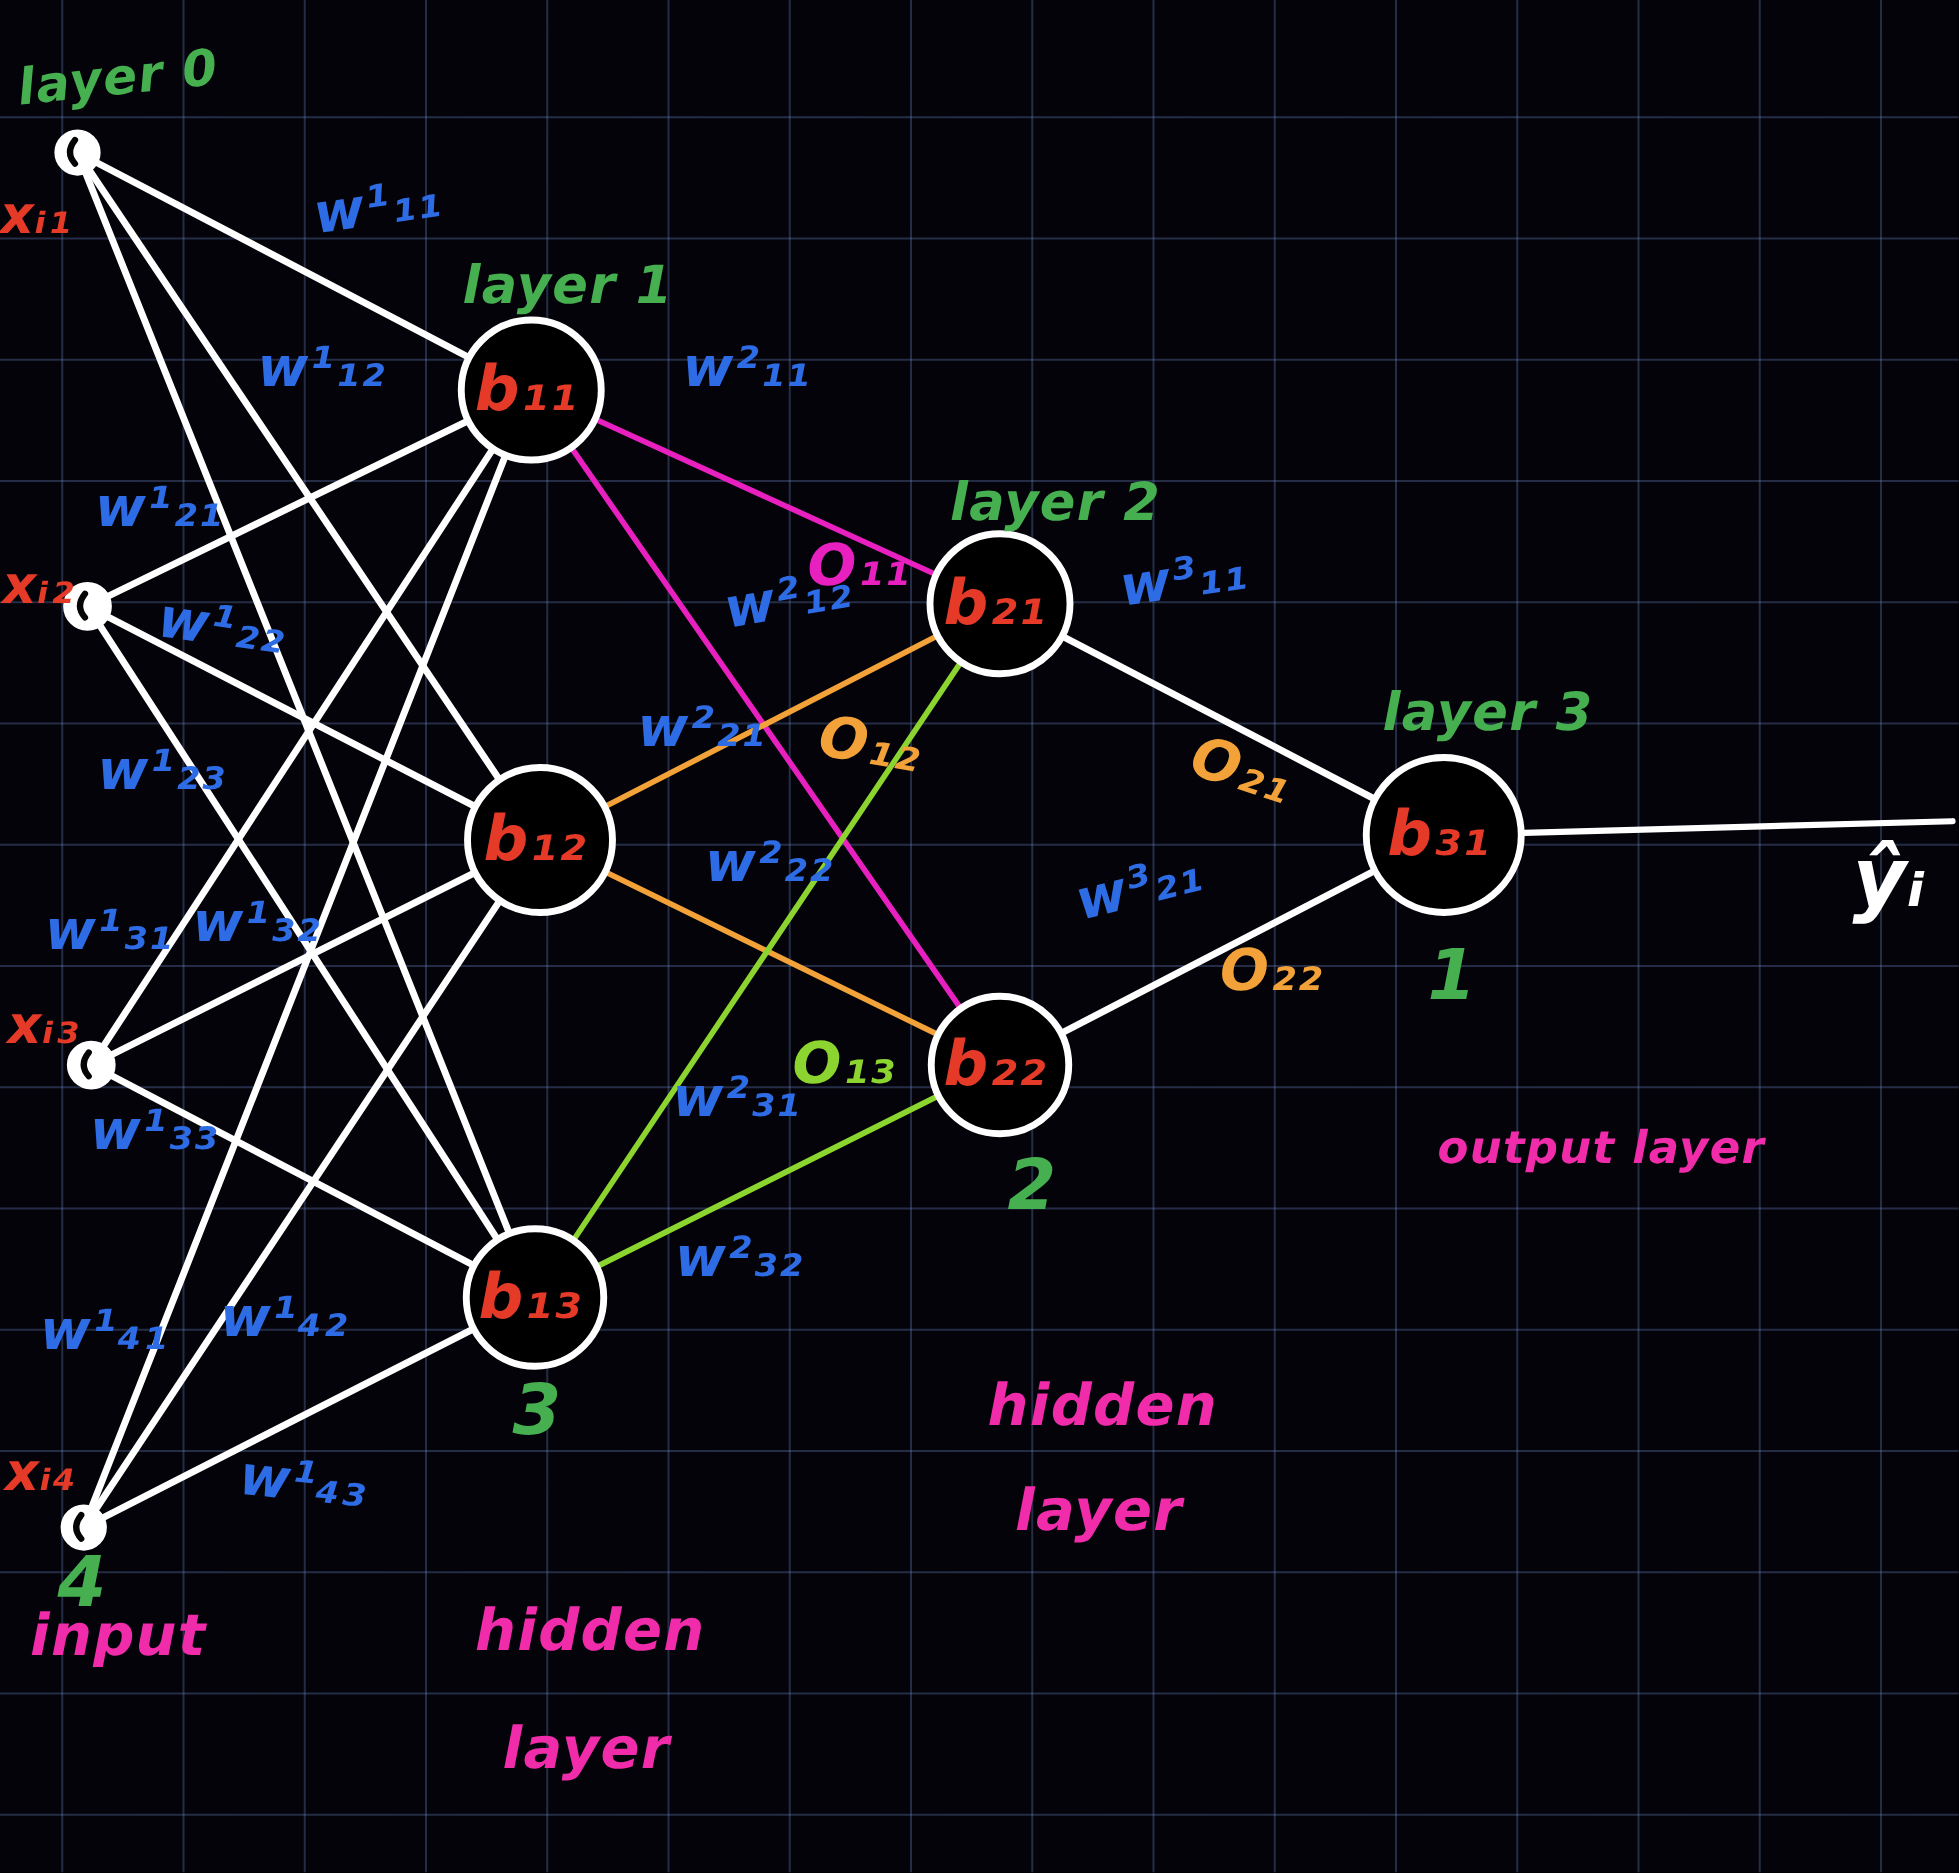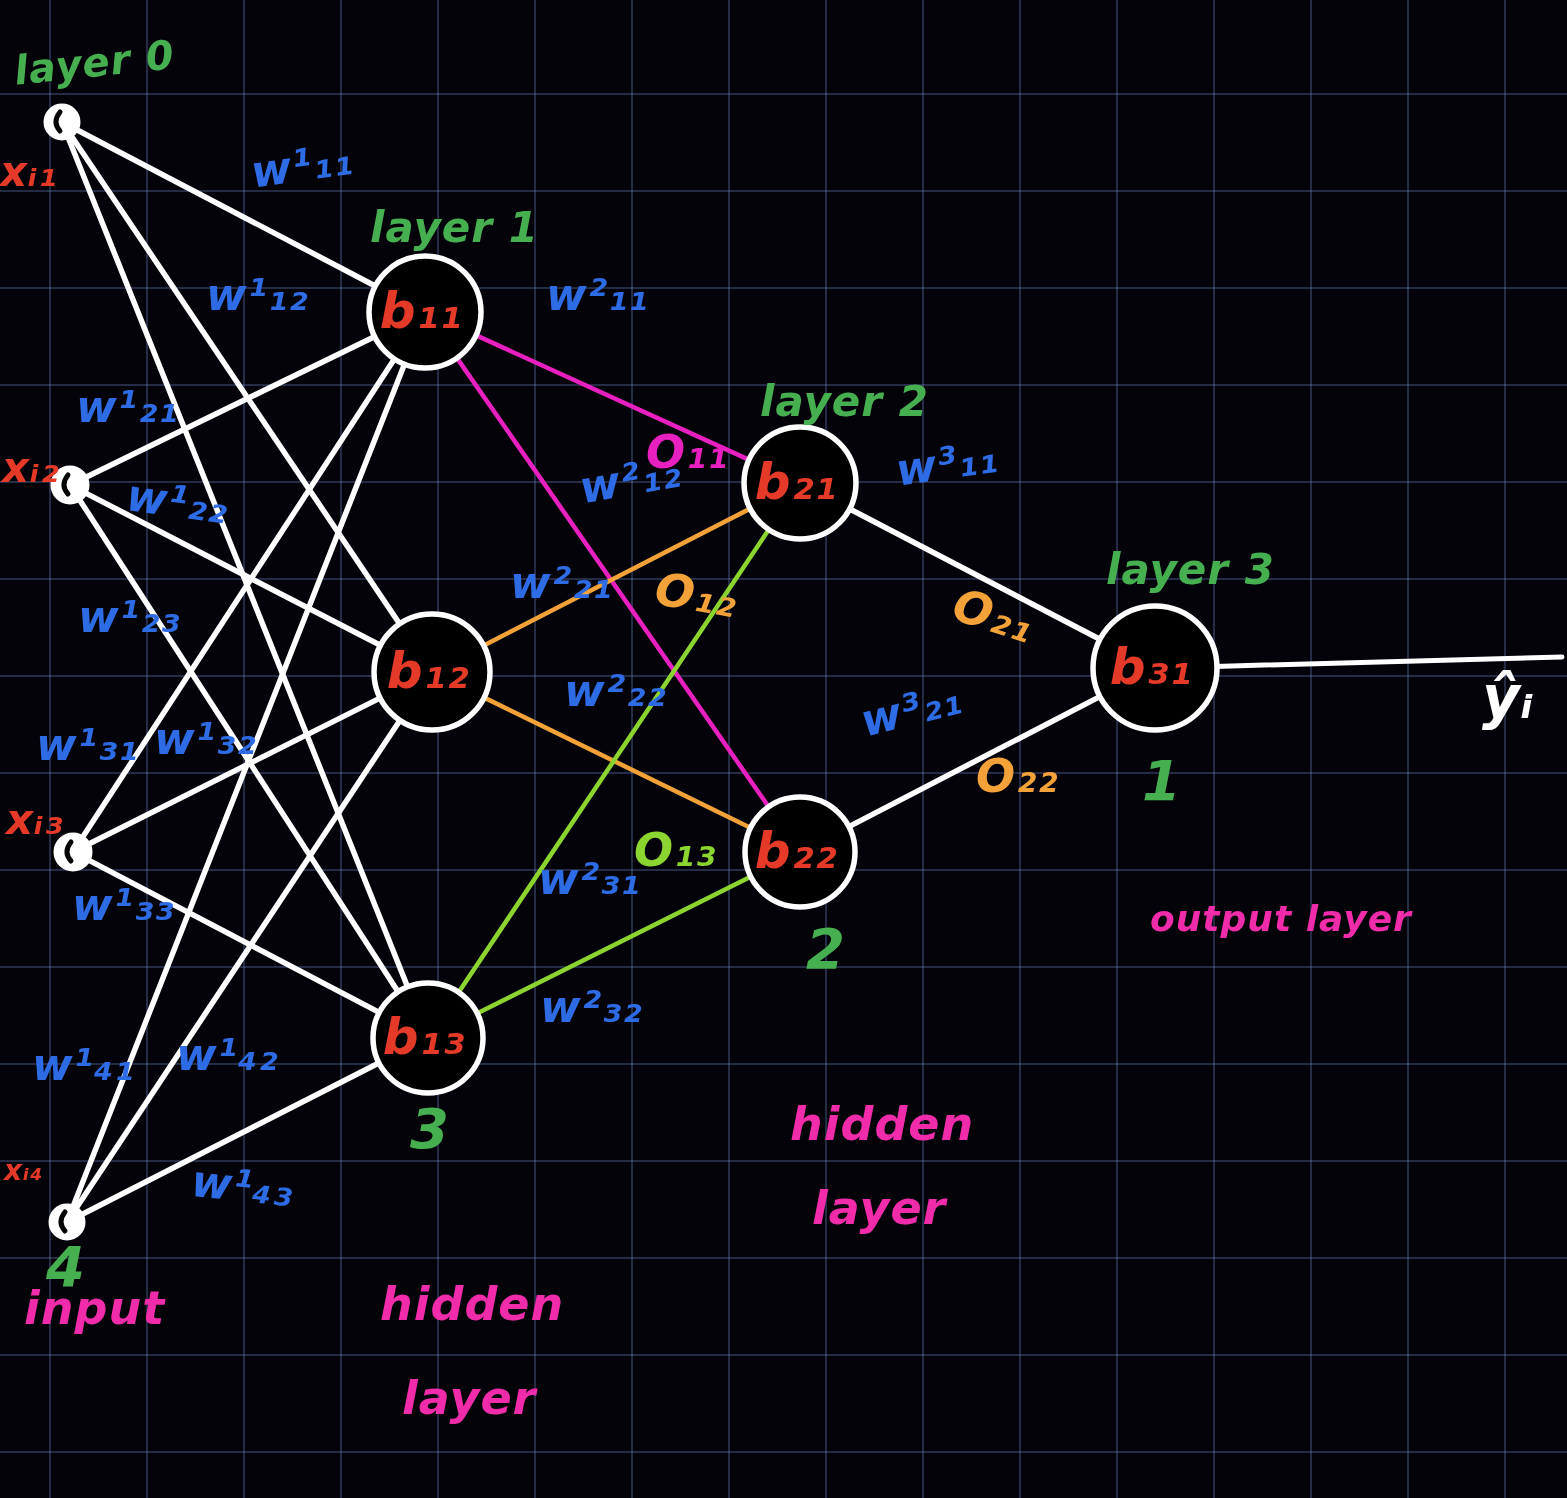--- a/index.html
+++ b/index.html
@@ -98,21 +98,21 @@
       </g>
     </svg>
   <div id="label-layer">
       <div class="lbl" style="transform: translate(12px, 50px) rotate(-6deg); font-size: 40px; color: rgb(70, 176, 80);">layer 0</div>
       <div class="lbl" style="transform: translate(370px, 206px) rotate(0deg); font-size: 42px; color: rgb(70, 176, 80);">layer 1</div>
       <div class="lbl" style="transform: translate(760px, 380px) rotate(0deg); font-size: 42px; color: rgb(70, 176, 80);">layer 2</div>
       <div class="lbl" style="transform: translate(1106px, 548px) rotate(0deg); font-size: 42px; color: rgb(70, 176, 80);">layer 3</div>
       <div class="lbl" style="transform: translate(0px, 150px) rotate(0deg); font-size: 42px; color: rgb(229, 58, 40);">xᵢ₁</div>
       <div class="lbl" style="transform: translate(2px, 446px) rotate(0deg); font-size: 42px; color: rgb(229, 58, 40);">xᵢ₂</div>
       <div class="lbl" style="transform: translate(6px, 798px) rotate(0deg); font-size: 42px; color: rgb(229, 58, 40);">xᵢ₃</div>
-      <div class="lbl" style="transform: translate(4px, 1156px) rotate(0deg); font-size: 28px; color: rgb(229, 58, 40); text-align: right;">xᵢ₄</div>
+      <div class="lbl" style="transform: translate(4px, 1156px) rotate(0deg); font-size: 42px; color: rgb(229, 58, 40); text-align: right;">xᵢ₄</div>
       <div class="lbl" style="transform: translate(248px, 150px) rotate(-8deg); font-size: 44px; color: rgb(46, 108, 230);">w¹₁₁</div>
       <div class="lbl" style="transform: translate(206px, 272px) rotate(0deg); font-size: 44px; color: rgb(46, 108, 230);">w¹₁₂</div>
       <div class="lbl" style="transform: translate(76px, 384px) rotate(0deg); font-size: 44px; color: rgb(46, 108, 230);">w¹₂₁</div>
       <div class="lbl" style="transform: translate(130px, 472px) rotate(8deg); font-size: 44px; color: rgb(46, 108, 230);">w¹₂₂</div>
       <div class="lbl" style="transform: translate(78px, 594px) rotate(0deg); font-size: 44px; color: rgb(46, 108, 230);">w¹₂₃</div>
       <div class="lbl" style="transform: translate(36px, 722px) rotate(0deg); font-size: 44px; color: rgb(46, 108, 230);">w¹₃₁</div>
       <div class="lbl" style="transform: translate(154px, 716px) rotate(0deg); font-size: 44px; color: rgb(46, 108, 230);">w¹₃₂</div>
       <div class="lbl" style="transform: translate(72px, 882px) rotate(0deg); font-size: 44px; color: rgb(46, 108, 230);">w¹₃₃</div>
       <div class="lbl" style="transform: translate(32px, 1042px) rotate(0deg); font-size: 44px; color: rgb(46, 108, 230);">w¹₄₁</div>
       <div class="lbl" style="transform: translate(176px, 1032px) rotate(0deg); font-size: 44px; color: rgb(46, 108, 230);">w¹₄₂</div>
@@ -133,15 +133,15 @@
       <div class="lbl" style="transform: translate(410px, 1100px) rotate(0deg); font-size: 56px; color: rgb(70, 176, 80);">3</div>
       <div class="lbl" style="transform: translate(806px, 920px) rotate(0deg); font-size: 56px; color: rgb(70, 176, 80);">2</div>
       <div class="lbl" style="transform: translate(1142px, 752px) rotate(0deg); font-size: 56px; color: rgb(70, 176, 80);">1</div>
       <div class="lbl" style="transform: translate(46px, 1238px) rotate(0deg); font-size: 56px; color: rgb(70, 176, 80);">4</div>
       <div class="lbl" style="transform: translate(24px, 1284px) rotate(0deg); font-size: 46px; color: rgb(241, 44, 171);">input</div>
       <div class="lbl" style="transform: translate(380px, 1280px) rotate(0deg); font-size: 46px; color: rgb(241, 44, 171);">hidden</div>
       <div class="lbl" style="transform: translate(402px, 1374px) rotate(0deg); font-size: 46px; color: rgb(241, 44, 171);">layer</div>
       <div class="lbl" style="transform: translate(790px, 1100px) rotate(0deg); font-size: 46px; color: rgb(241, 44, 171);">hidden</div>
       <div class="lbl" style="transform: translate(812px, 1184px) rotate(0deg); font-size: 46px; color: rgb(241, 44, 171);">layer</div>
       <div class="lbl" style="transform: translate(1150px, 900px) rotate(0deg); font-size: 36px; color: rgb(241, 44, 171);">output layer</div>
-      <div class="lbl" style="transform: translate(1482px, 668px) rotate(0deg); font-size: 58px; color: rgb(255, 255, 255);">ŷᵢ</div>
+      <div class="lbl" style="transform: translate(1482px, 668px) rotate(0deg); font-size: 66px; color: rgb(255, 255, 255);">ŷᵢ</div>
     </div>
 </div>
 
 </body></html>

